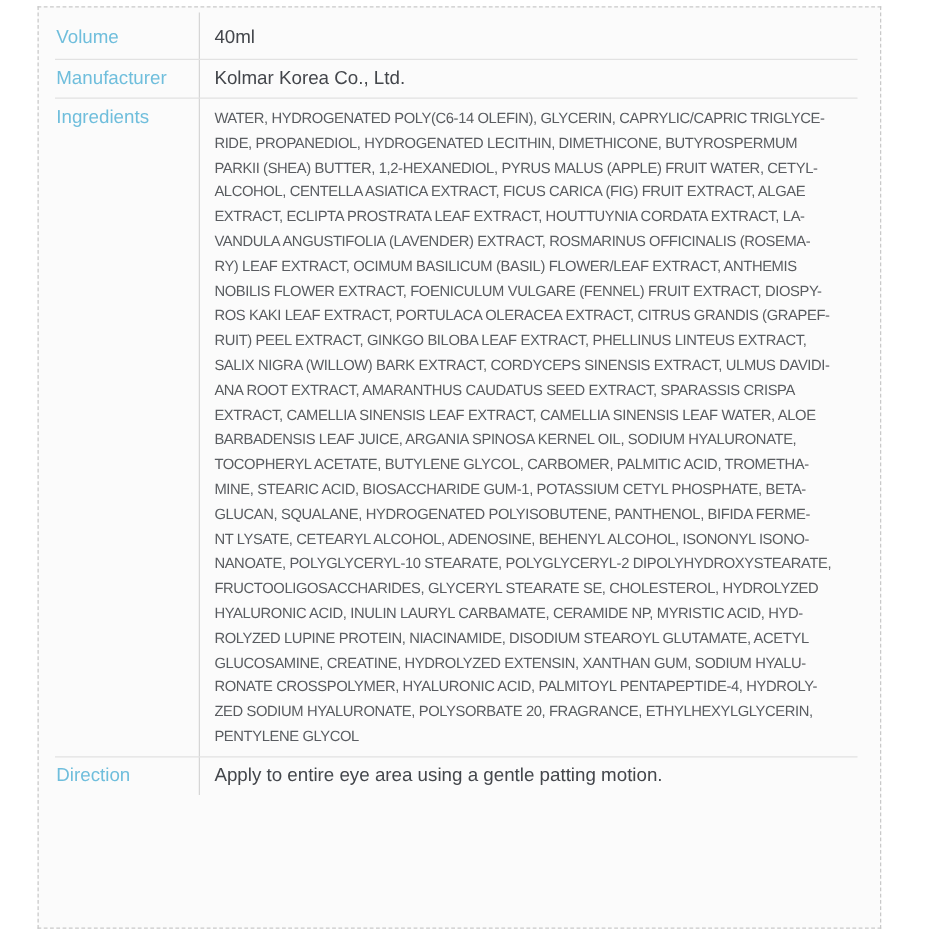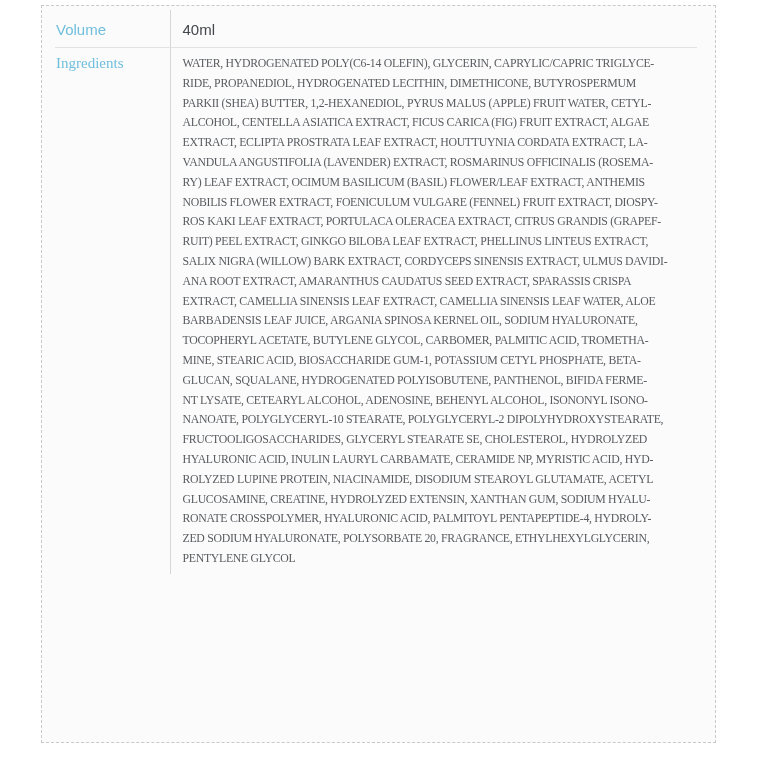--- a/index.html
+++ b/index.html
@@ -5,21 +5,21 @@
   html, body {
     margin: 0;
     padding: 0;
     width: 761px;
     height: 761px;
     background: #ffffff;
     font-family: "Liberation Sans", "DejaVu Sans", sans-serif;
   }
   .panel {
     position: absolute;
-    left: 41px;
+    left: 30px;
     top: 5px;
     width: 675px;
     height: 738px;
     box-sizing: border-box;
     background: #fbfbfb;
     border: 1px dashed #c9c9c9;
     padding: 4px 18px 0 13px;
     overflow: hidden;
   }
   table.info-table {
@@ -50,21 +50,20 @@
     line-height: 20px;
     padding: 5px 0 5px 12px;
     margin-left: 44px;
   }
   tr.row-first th, tr.row-first td {
     padding-top: 10px;
     padding-bottom: 7px;
   }
   tr.row-ingredients th, tr.row-ingredients td {
     vertical-align: top;
-    font-family: Liberation Serif, serif;
   }
   td.ingredients {
     white-space: pre-line;
     font-size: 11.8px;
     line-height: 19.8px;
     letter-spacing: -0.3px;
     color: #595c60;
     padding-top: 6px;
     padding-bottom: 5px;
   }
@@ -75,20 +74,24 @@
 <div class="panel">
   <table class="info-table">
     <colgroup>
       <col class="col-label">
       <col class="col-value">
     </colgroup>
     <tbody>
       <tr class="row-first">
         <th class="row-label">Volume</th>
         <td class="row-value">40ml</td>
+      </tr>
+      <tr>
+        <th class="row-label">Manufacturer</th>
+        <td class="row-value">Kolmar Korea Co.,  Ltd.</td>
       </tr>
       <tr class="row-ingredients">
         <th class="row-label">Ingredients</th>
         <td class="row-value ingredients">WATER, HYDROGENATED POLY(C6-14 OLEFIN), GLYCERIN, CAPRYLIC/CAPRIC TRIGLYCE-
 RIDE, PROPANEDIOL, HYDROGENATED LECITHIN, DIMETHICONE, BUTYROSPERMUM
 PARKII (SHEA) BUTTER, 1,2-HEXANEDIOL, PYRUS MALUS (APPLE) FRUIT WATER, CETYL-
 ALCOHOL, CENTELLA ASIATICA EXTRACT, FICUS CARICA (FIG) FRUIT EXTRACT, ALGAE
 EXTRACT, ECLIPTA PROSTRATA LEAF EXTRACT, HOUTTUYNIA CORDATA EXTRACT, LA-
 VANDULA ANGUSTIFOLIA (LAVENDER) EXTRACT, ROSMARINUS OFFICINALIS (ROSEMA-
 RY) LEAF EXTRACT, OCIMUM BASILICUM (BASIL) FLOWER/LEAF EXTRACT, ANTHEMIS
@@ -105,15 +108,19 @@
 NT LYSATE, CETEARYL ALCOHOL, ADENOSINE, BEHENYL ALCOHOL, ISONONYL ISONO-
 NANOATE, POLYGLYCERYL-10 STEARATE, POLYGLYCERYL-2 DIPOLYHYDROXYSTEARATE,
 FRUCTOOLIGOSACCHARIDES, GLYCERYL STEARATE SE, CHOLESTEROL, HYDROLYZED
 HYALURONIC ACID, INULIN LAURYL CARBAMATE, CERAMIDE NP, MYRISTIC ACID, HYD-
 ROLYZED LUPINE PROTEIN, NIACINAMIDE, DISODIUM STEAROYL GLUTAMATE, ACETYL
 GLUCOSAMINE, CREATINE, HYDROLYZED EXTENSIN, XANTHAN GUM, SODIUM HYALU-
 RONATE CROSSPOLYMER, HYALURONIC ACID, PALMITOYL PENTAPEPTIDE-4, HYDROLY-
 ZED SODIUM HYALURONATE, POLYSORBATE 20, FRAGRANCE, ETHYLHEXYLGLYCERIN,
 PENTYLENE GLYCOL</td>
       </tr>
+      <tr>
+        <th class="row-label">Direction</th>
+        <td class="row-value">Apply to entire eye area using a gentle patting motion.</td>
+      </tr>
     </tbody>
   </table>
 </div>
 
 </body></html>

